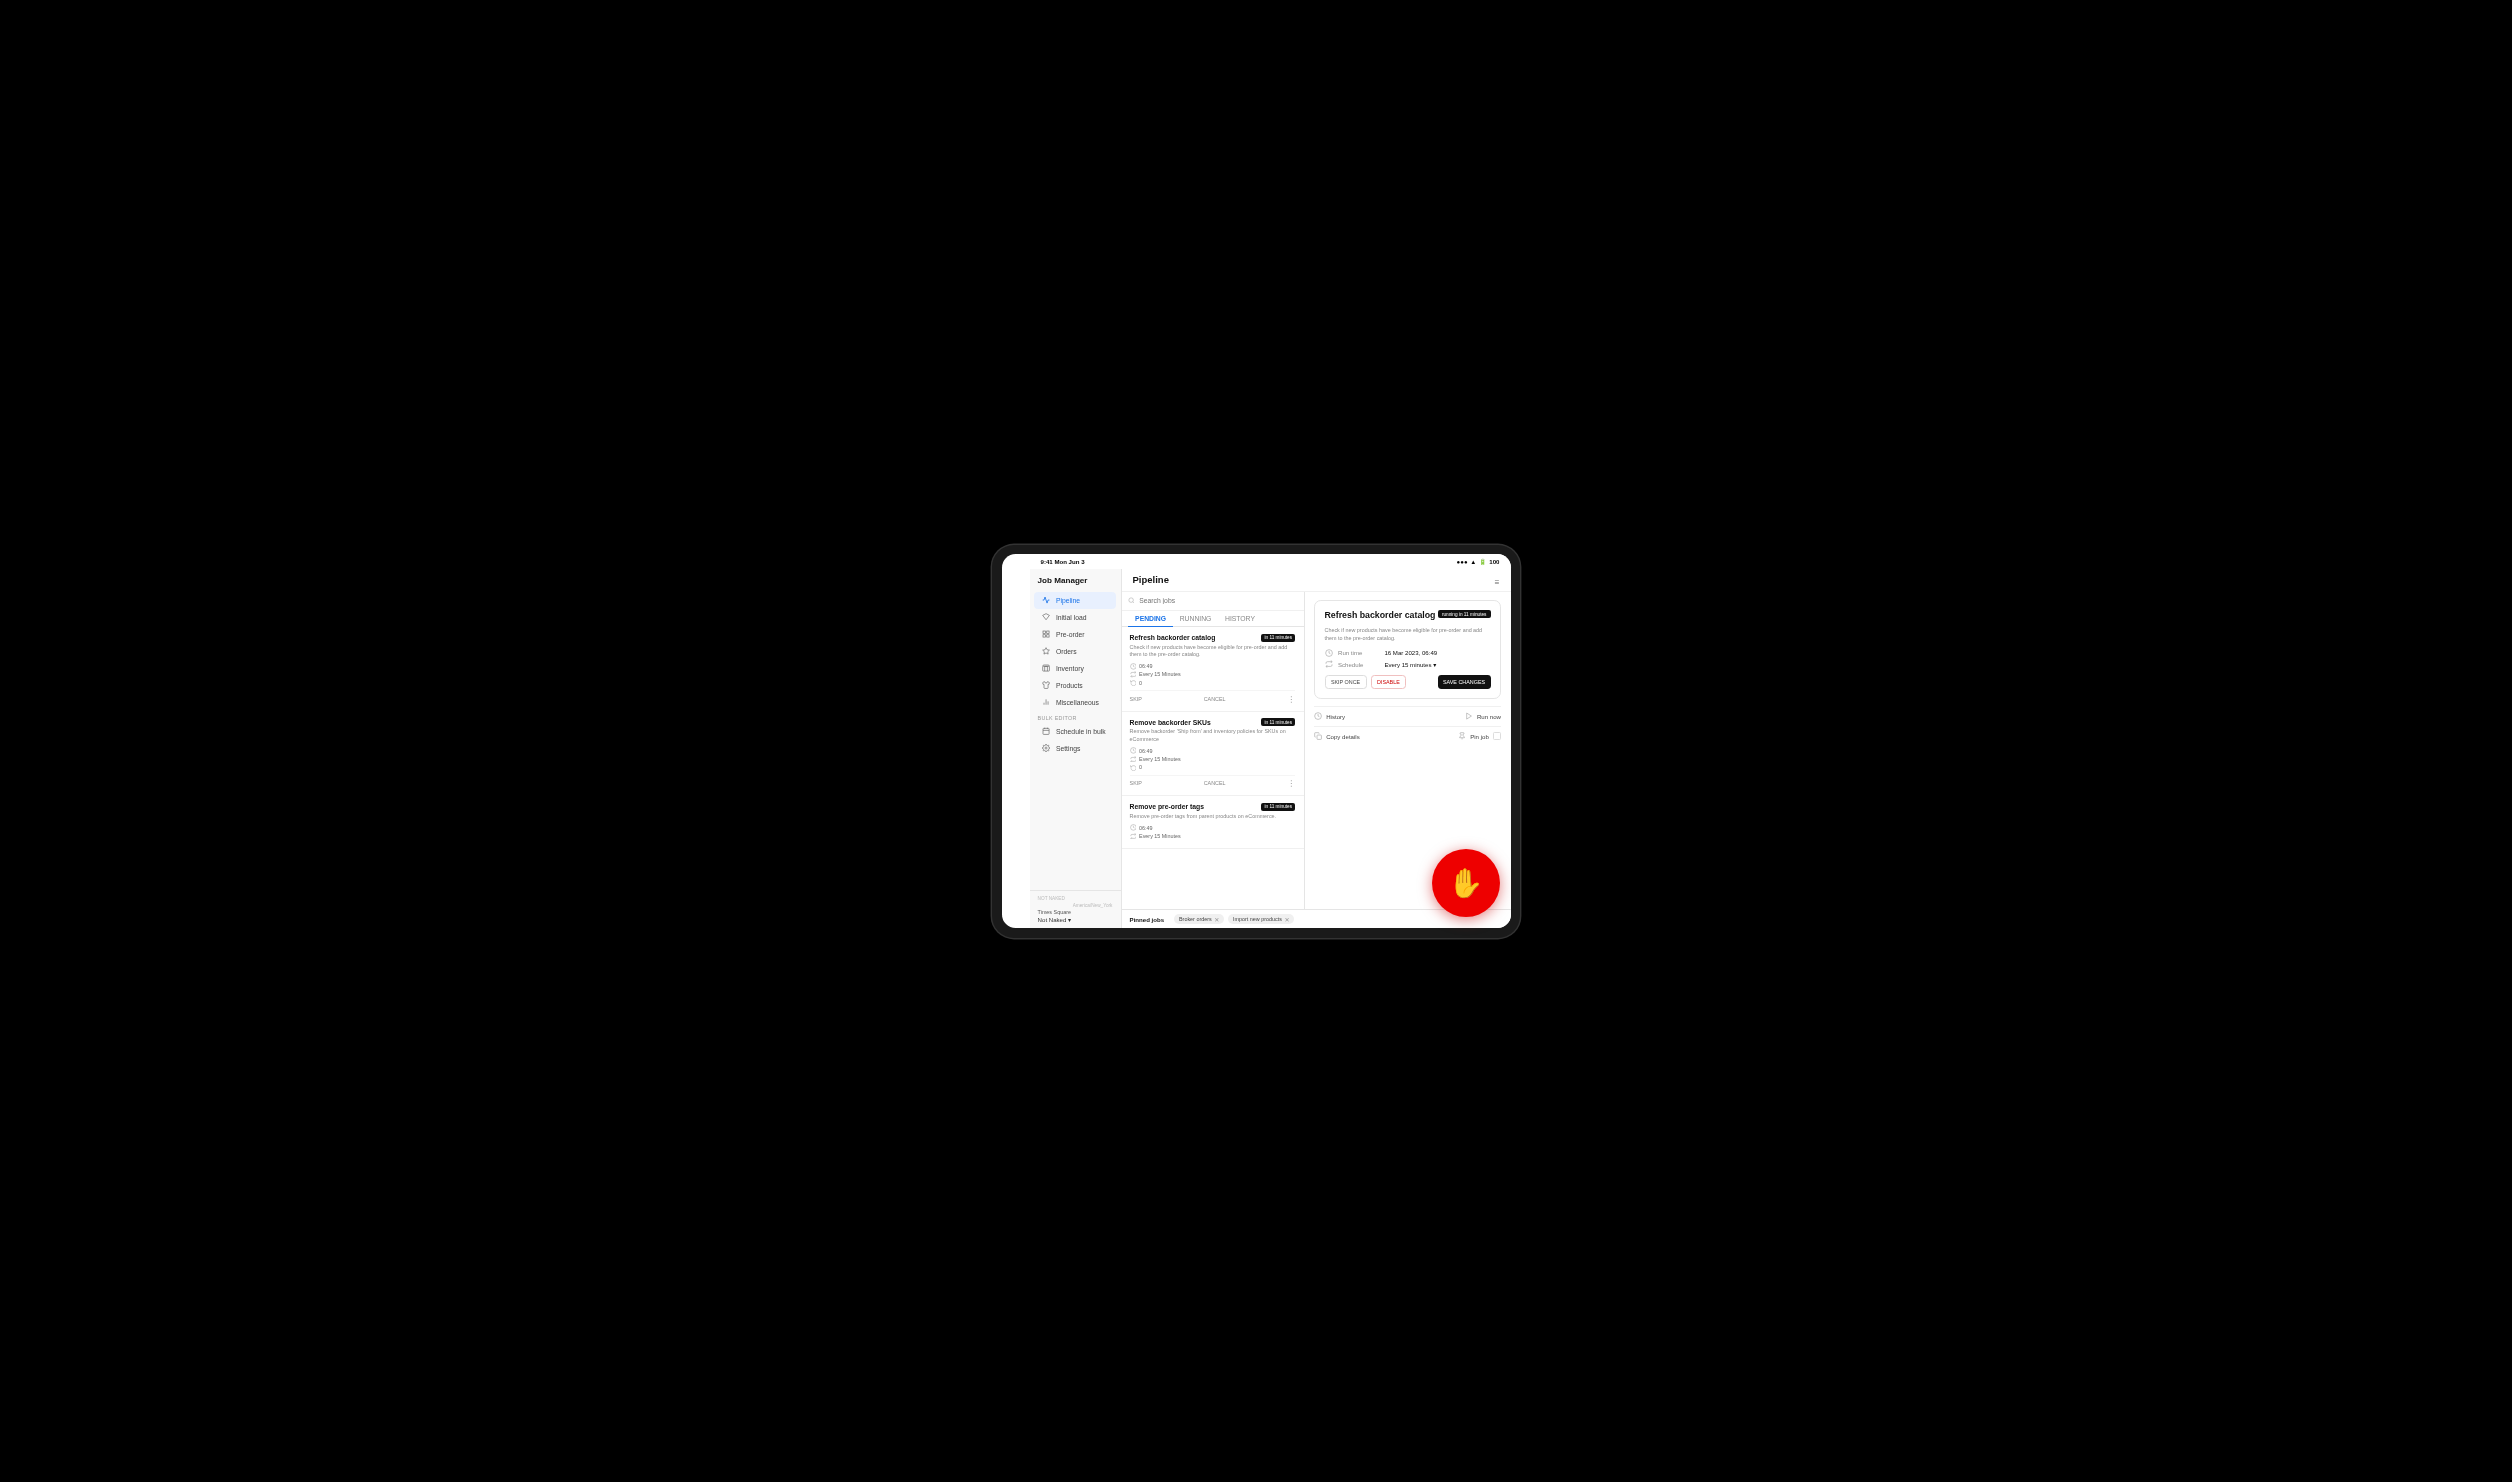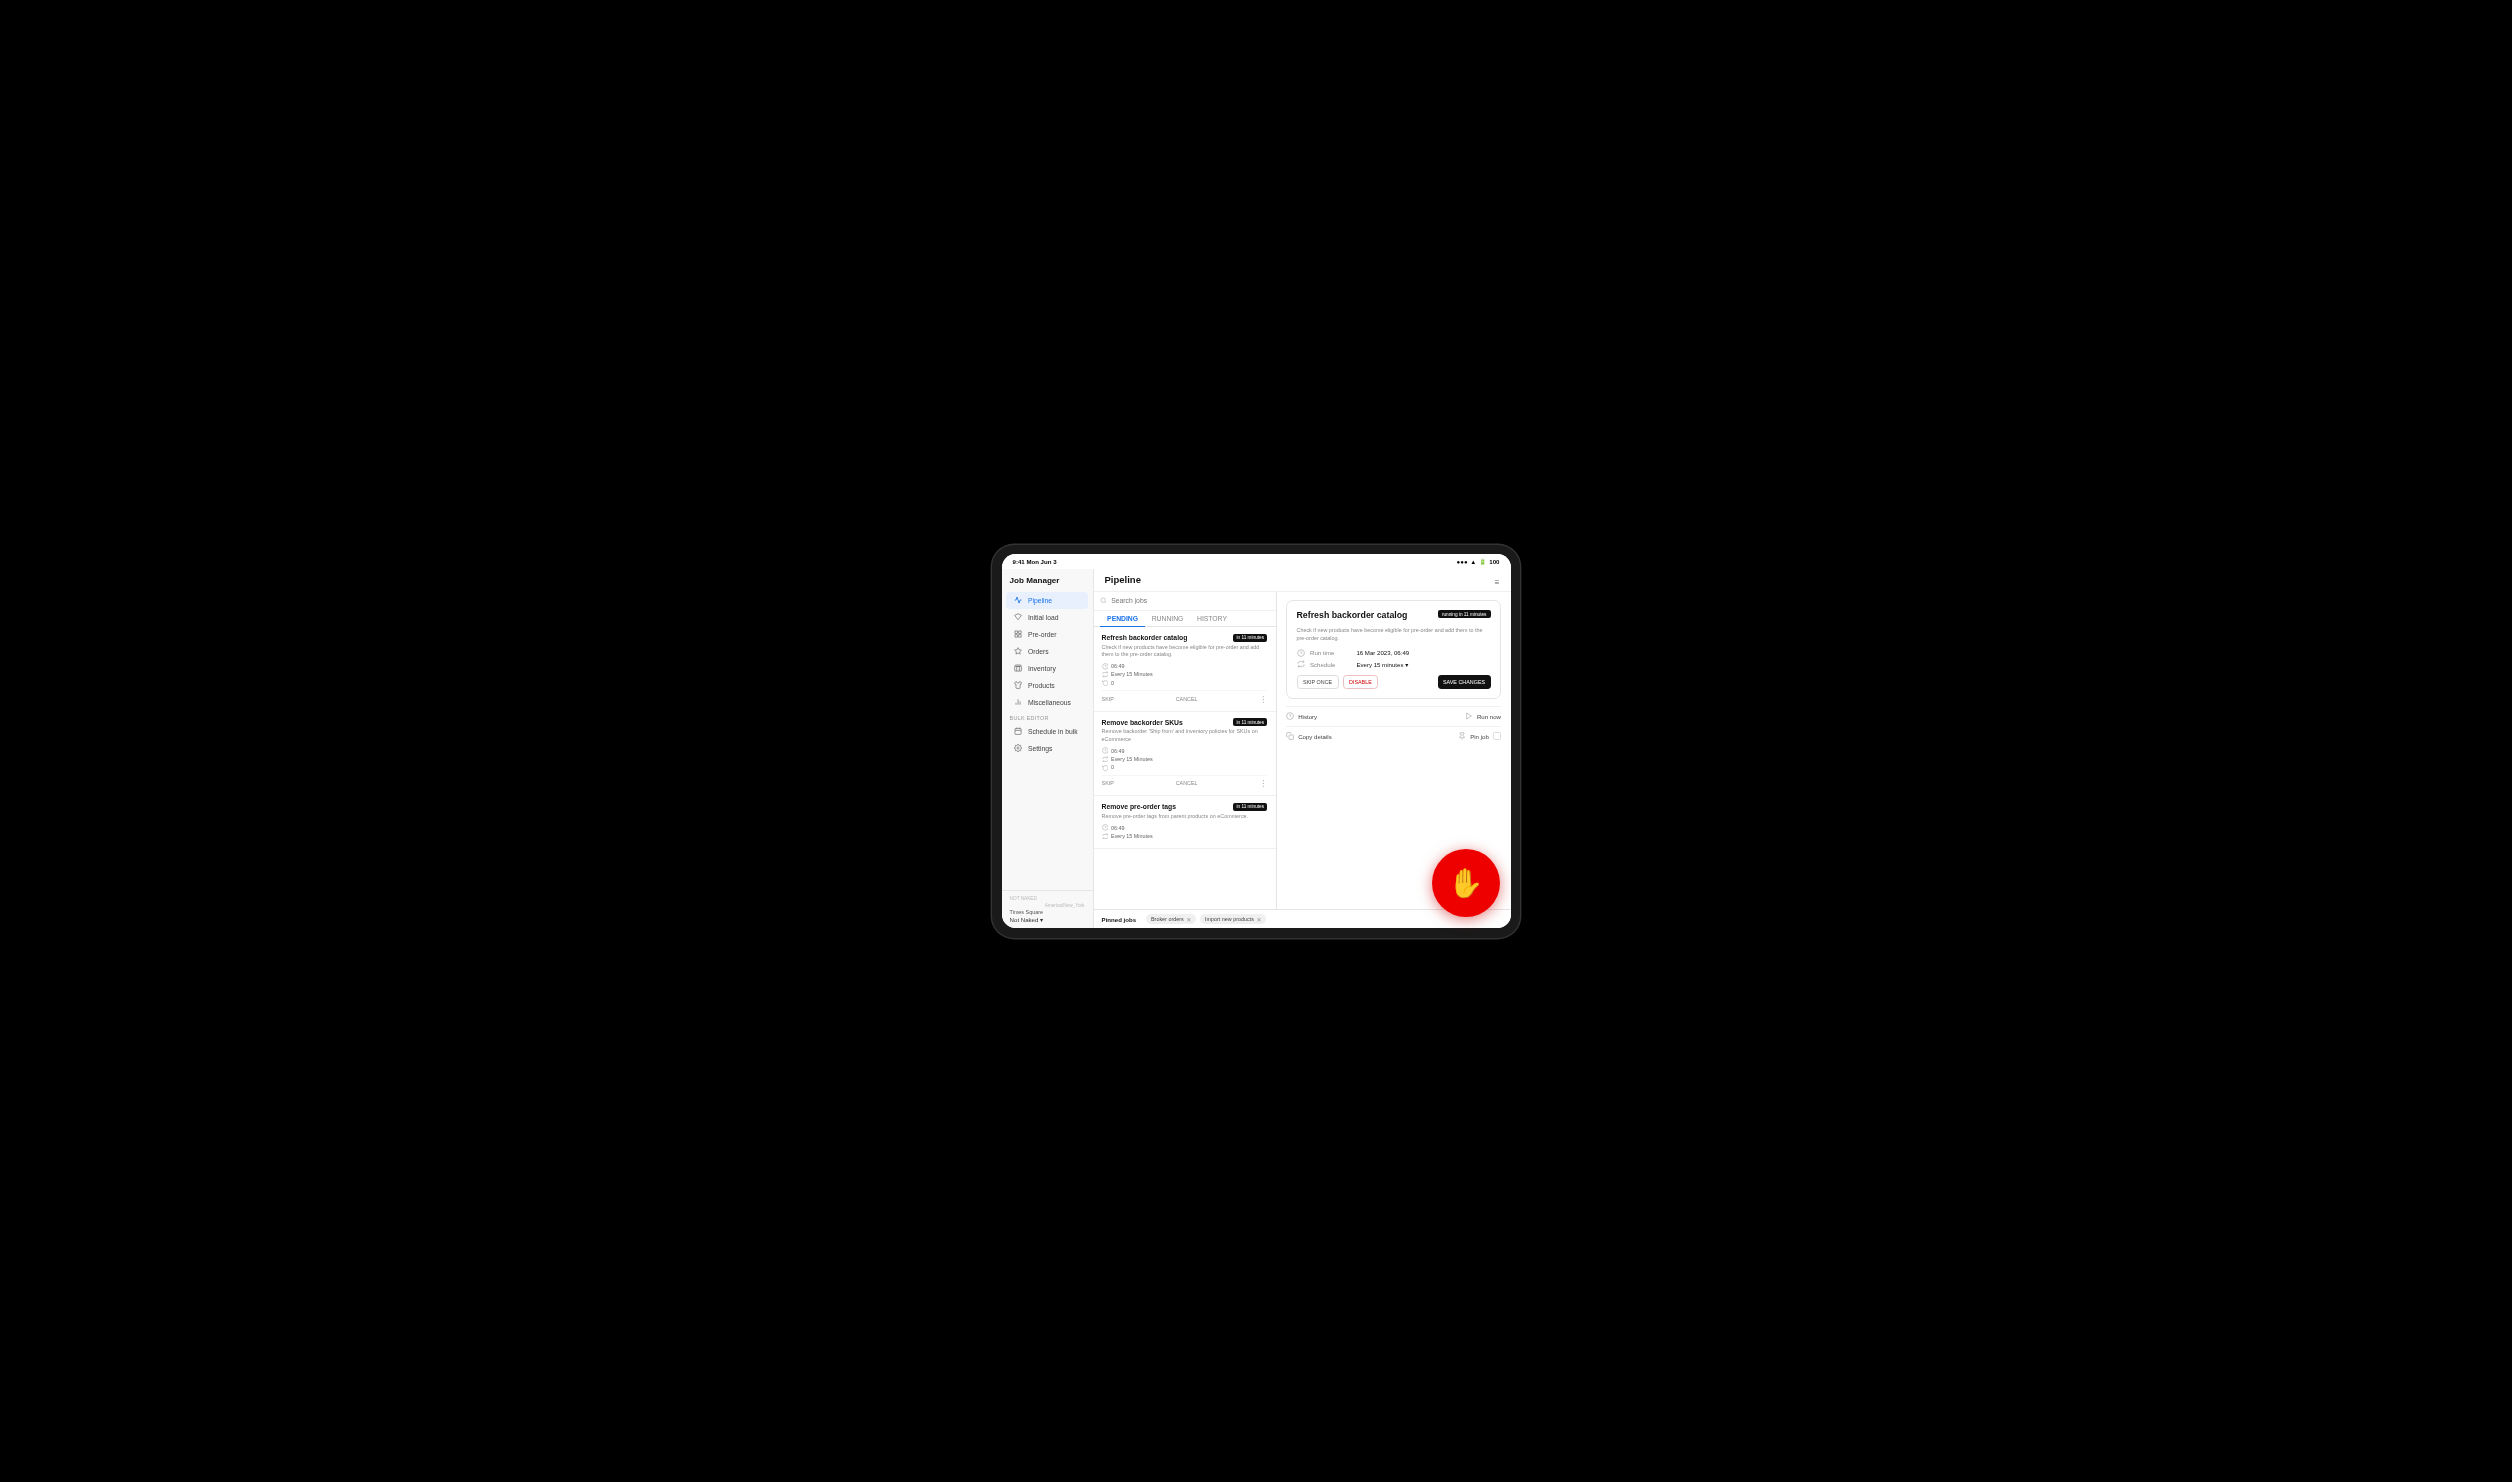--- a/index.html
+++ b/index.html
@@ -21,20 +21,21 @@
       position: relative;
     }
     .tablet-screen {
       width: 100%;
       height: 100%;
       background: #fff;
       border-radius: 13.6px;
       overflow: hidden;
       display: flex;
       flex-direction: column;
+      padding-left: 28px;
     }
     
     .status-bar {
       height: 15px;
       background: #fff;
       display: flex;
       align-items: center;
       justify-content: space-between;
       padding: 0 11px;
       font-size: 6.1px;

